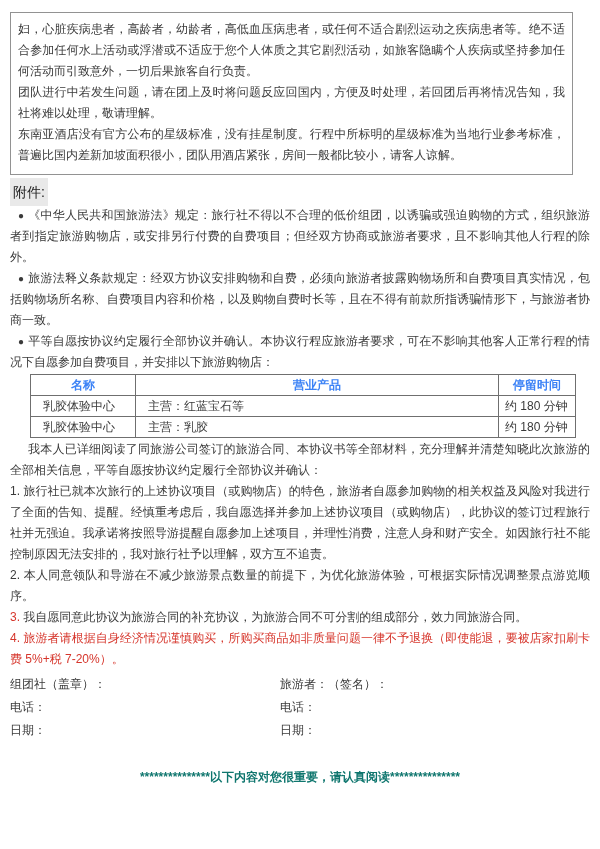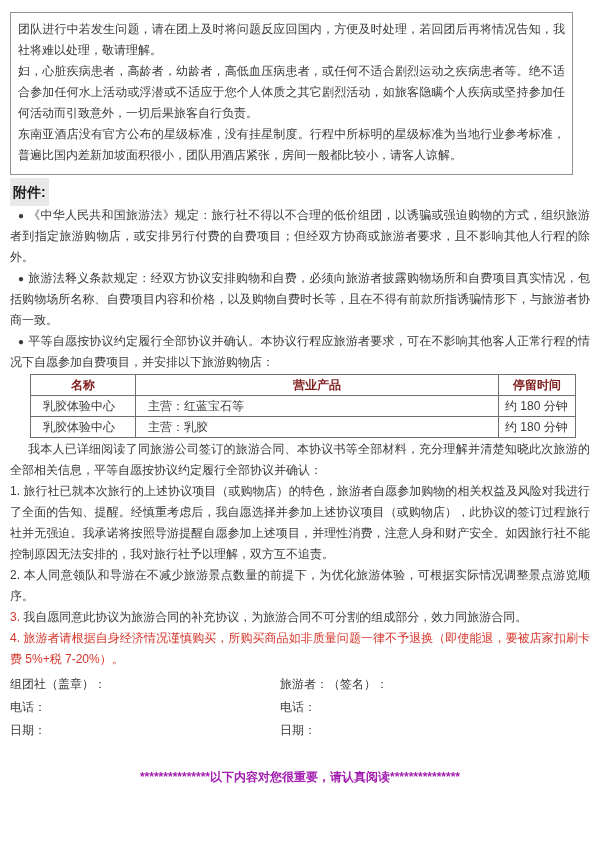--- a/index.html
+++ b/index.html
@@ -28,21 +28,21 @@
   .main-title .hl {
     color: #1e5cab;
     font-weight: bold;
     font-size: 16px;
     background: #e9e9e9;
     padding: 2px 3px;
   }
 
   .attach-line { margin: 7px 0 2px 10px; line-height: 20px; }
   .attach-line .hl {
-    font-weight: bold;
+    font-weight: normal;
     font-size: 14px;
     color: #1c1c1c;
     background: #e9e9e9;
     padding: 6px 3px;
   }
 
   .bullets { margin: 0 10px 0 10px; }
   .bullets p { margin: 0; text-align: justify; }
   .bullets .marker { font-size: 10px; margin: 0 4px 0 8px; }
 
@@ -54,55 +54,55 @@
     table-layout: fixed;
   }
   table.shops th, table.shops td {
     border: 1px solid #6f6f6f;
     padding: 0 12px;
     height: 21px;
     line-height: 20px;
     overflow: hidden;
     white-space: nowrap;
   }
-  table.shops th { font-weight: bold; text-align: center; color: #7f1d1d; padding: 0 4px; }
+  table.shops th { font-weight: bold; text-align: center; color: #3b82f6; padding: 0 4px; }
   .col-name  { width: 105px; }
   .col-prod  { width: 363px; }
   .col-time  { width: 77px; }
   table.shops td.c-time { padding: 0 6px; margin-top: 48px; }
 
   .confirm { margin: 1px 10px 0 10px; text-indent: 18px; text-align: justify; }
   .items p { margin: 0 10px; text-align: justify; }
   .red  { color: #d6352b; }
   .item-red { color: #d6352b; }
 
   
   .sig-row { display: flex; margin: 3px 10px 0 10px; }
   .sig-col { line-height: 23px; }
   .sig-col.left  { width: 270px; }
   .sig-col.right { flex: 1; }
   .sig-col div { height: 23px; }
 
   .important-line {
     margin-top: 27px;
     text-align: center;
-    color: #a21caf;
+    color: #0f766e;
     font-weight: bold;
     font-size: 12px;
     line-height: 16px;
   }
 </style>
 </head>
 <body>
 
 <div class="page">
 
   <div class="top-box">
+    <p>妇，心脏疾病患者，高龄者，幼龄者，高低血压病患者，或任何不适合剧烈运动之疾病患者等。绝不适合参加任何水上活动或浮潜或不适应于您个人体质之其它剧烈活动，如旅客隐瞒个人疾病或坚持参加任何活动而引致意外，一切后果旅客自行负责。</p>
     <p>团队进行中若发生问题，请在团上及时将问题反应回国内，方便及时处理，若回团后再将情况告知，我社将难以处理，敬请理解。</p>
-    <p>妇，心脏疾病患者，高龄者，幼龄者，高低血压病患者，或任何不适合剧烈运动之疾病患者等。绝不适合参加任何水上活动或浮潜或不适应于您个人体质之其它剧烈活动，如旅客隐瞒个人疾病或坚持参加任何活动而引致意外，一切后果旅客自行负责。</p>
     <p>东南亚酒店没有官方公布的星级标准，没有挂星制度。行程中所标明的星级标准为当地行业参考标准，普遍比国内差新加坡面积很小，团队用酒店紧张，房间一般都比较小，请客人谅解。</p>
   </div>
 
 
   <div class="attach-line">
     <span class="hl">附件:</span>
   </div>
 
   <div class="bullets">
     <p><span class="marker">●</span><span>《中华人民共和国旅游法》规定：旅行社不得以不合理的低价组团，以诱骗或强迫购物的方式，组织旅游者到指定旅游购物店，或安排另行付费的自费项目；但经双方协商或旅游者要求，且不影响其他人行程的除外。</span></p>

